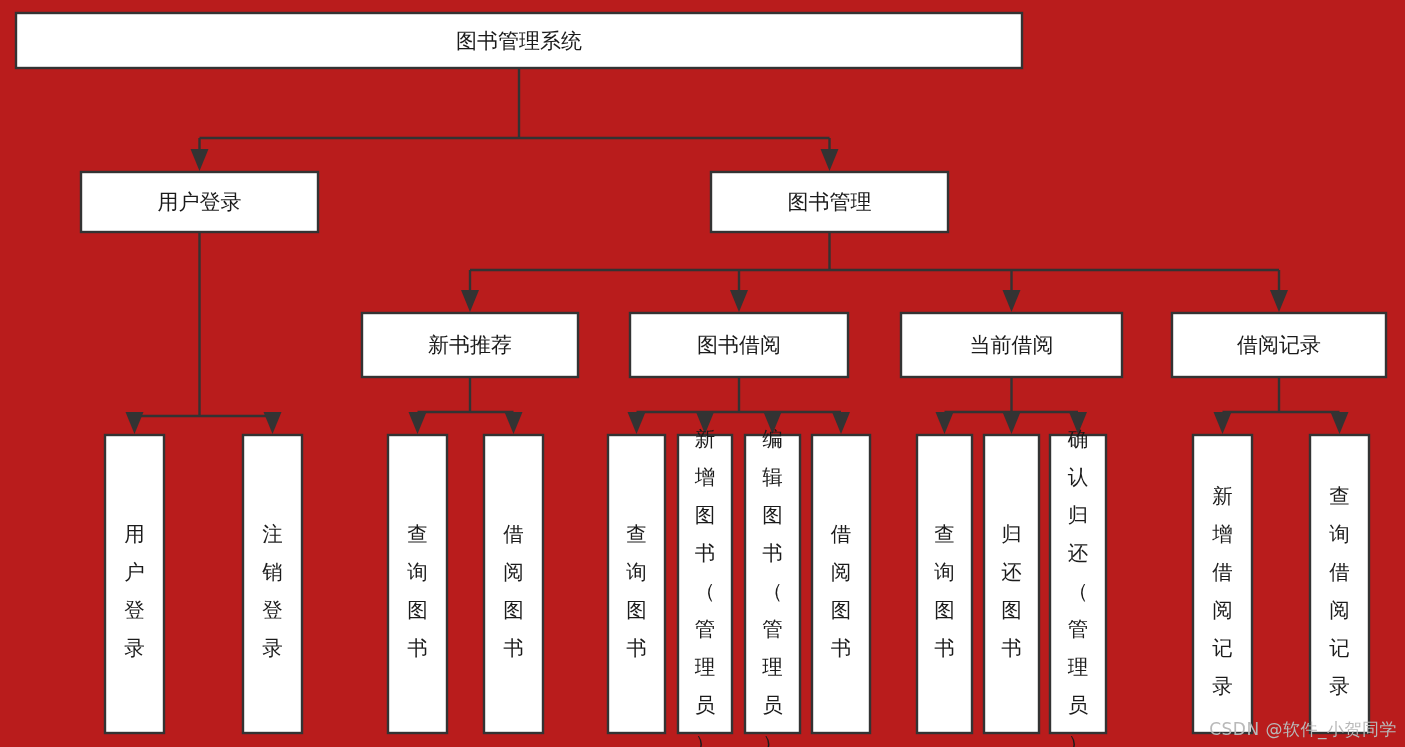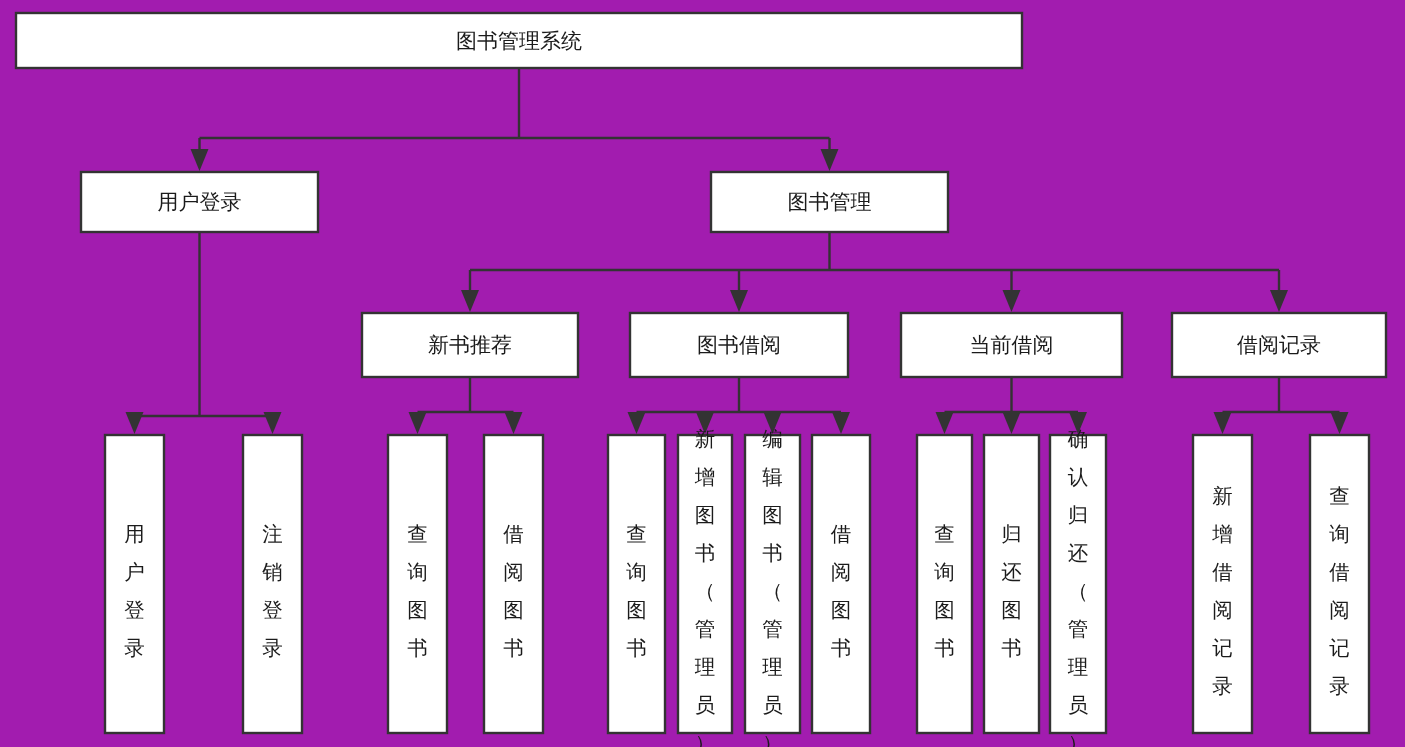--- a/index.html
+++ b/index.html
@@ -11,21 +11,21 @@
   body {
     width: 1405px;
     height: 747px;
     font-family: "DejaVu Sans", "Liberation Sans", sans-serif;
     overflow: hidden;
   }
   #diagram-root {
     position: relative;
     width: 1405px;
     height: 747px;
-    background: #a21caf;
+    background: #b91c1c;
   }
   svg.diagram-canvas {
     position: absolute;
     left: 0;
     top: 0;
     width: 1405px;
     height: 747px;
   }
   .node-box {
     fill: #ffffff;
@@ -220,13 +220,14 @@
         <g>
           <rect class="node-box" x="1193" y="435" width="59" height="298"></rect>
           <text class="node-label v" x="1222.5" y="497.36"><tspan class="vtext-line" x="1222.5" dy="0">新</tspan><tspan class="vtext-line" x="1222.5" dy="38">增</tspan><tspan class="vtext-line" x="1222.5" dy="38">借</tspan><tspan class="vtext-line" x="1222.5" dy="38">阅</tspan><tspan class="vtext-line" x="1222.5" dy="38">记</tspan><tspan class="vtext-line" x="1222.5" dy="38">录</tspan></text>
         </g>
         <g>
           <rect class="node-box" x="1310" y="435" width="59" height="298"></rect>
           <text class="node-label v" x="1339.5" y="497.36"><tspan class="vtext-line" x="1339.5" dy="0">查</tspan><tspan class="vtext-line" x="1339.5" dy="38">询</tspan><tspan class="vtext-line" x="1339.5" dy="38">借</tspan><tspan class="vtext-line" x="1339.5" dy="38">阅</tspan><tspan class="vtext-line" x="1339.5" dy="38">记</tspan><tspan class="vtext-line" x="1339.5" dy="38">录</tspan></text>
         </g>
       </g>
   </svg>
+  <div class="watermark">CSDN @软件_小贺同学</div>
 </div>
 
 </body></html>

